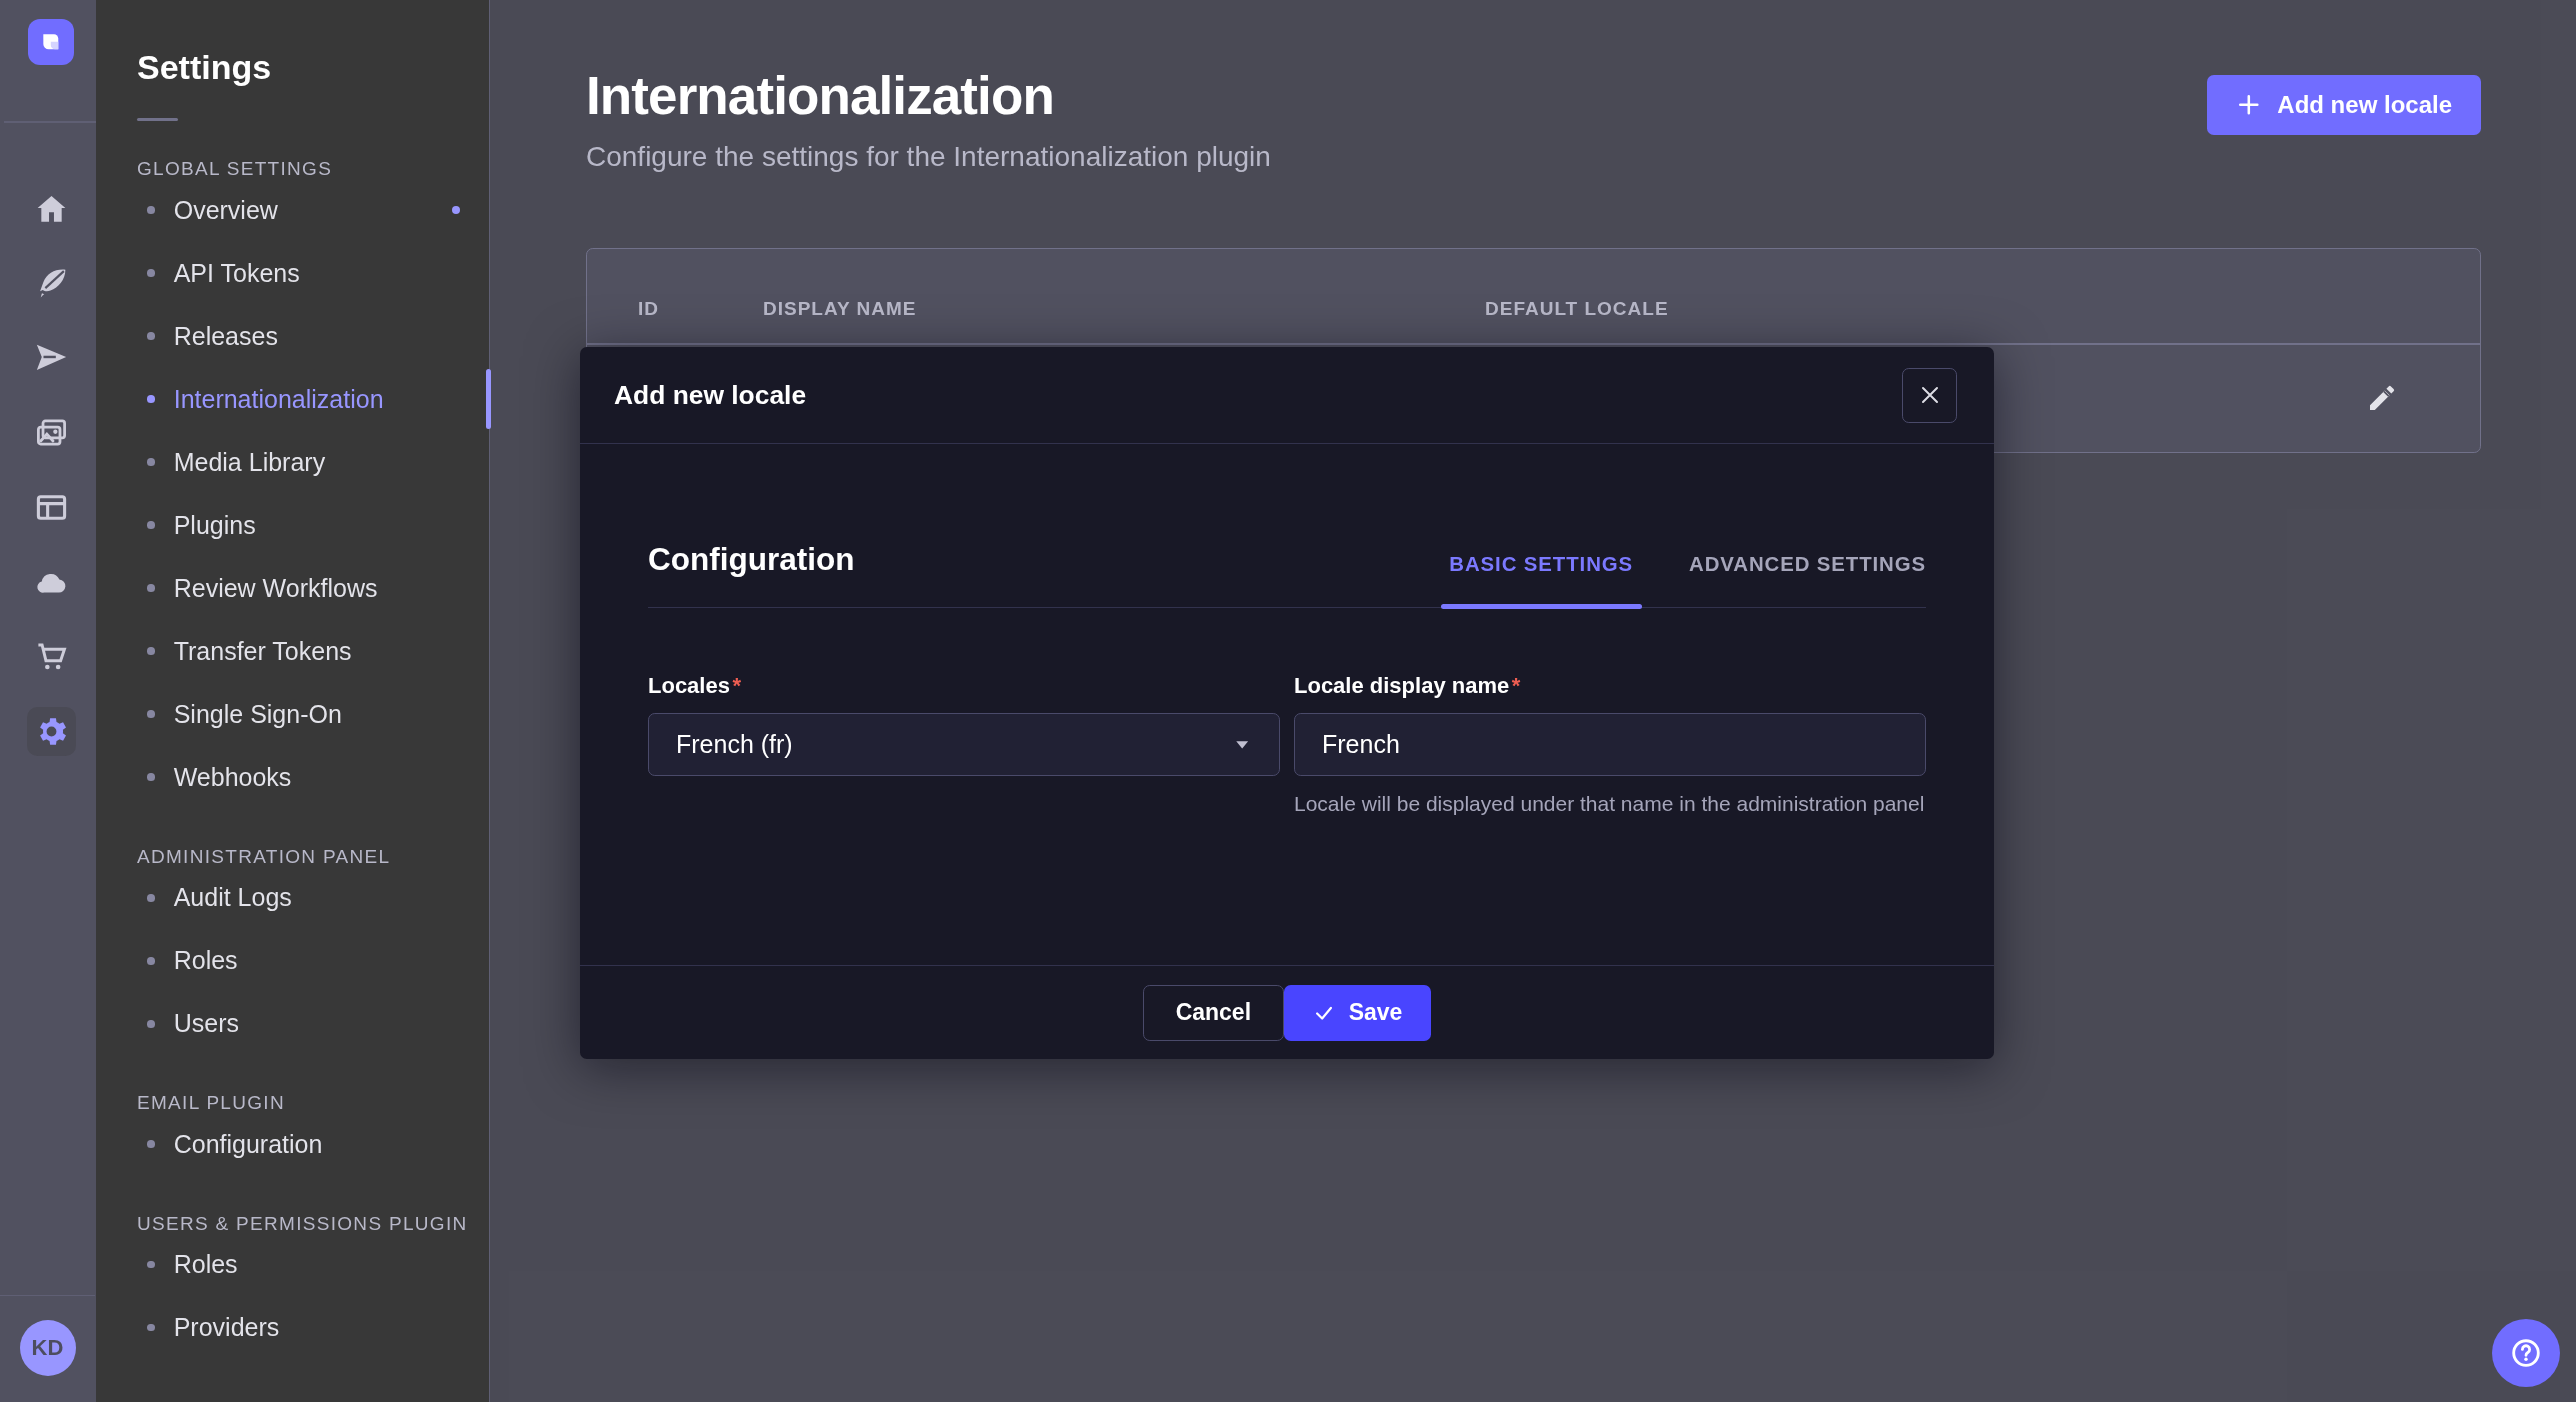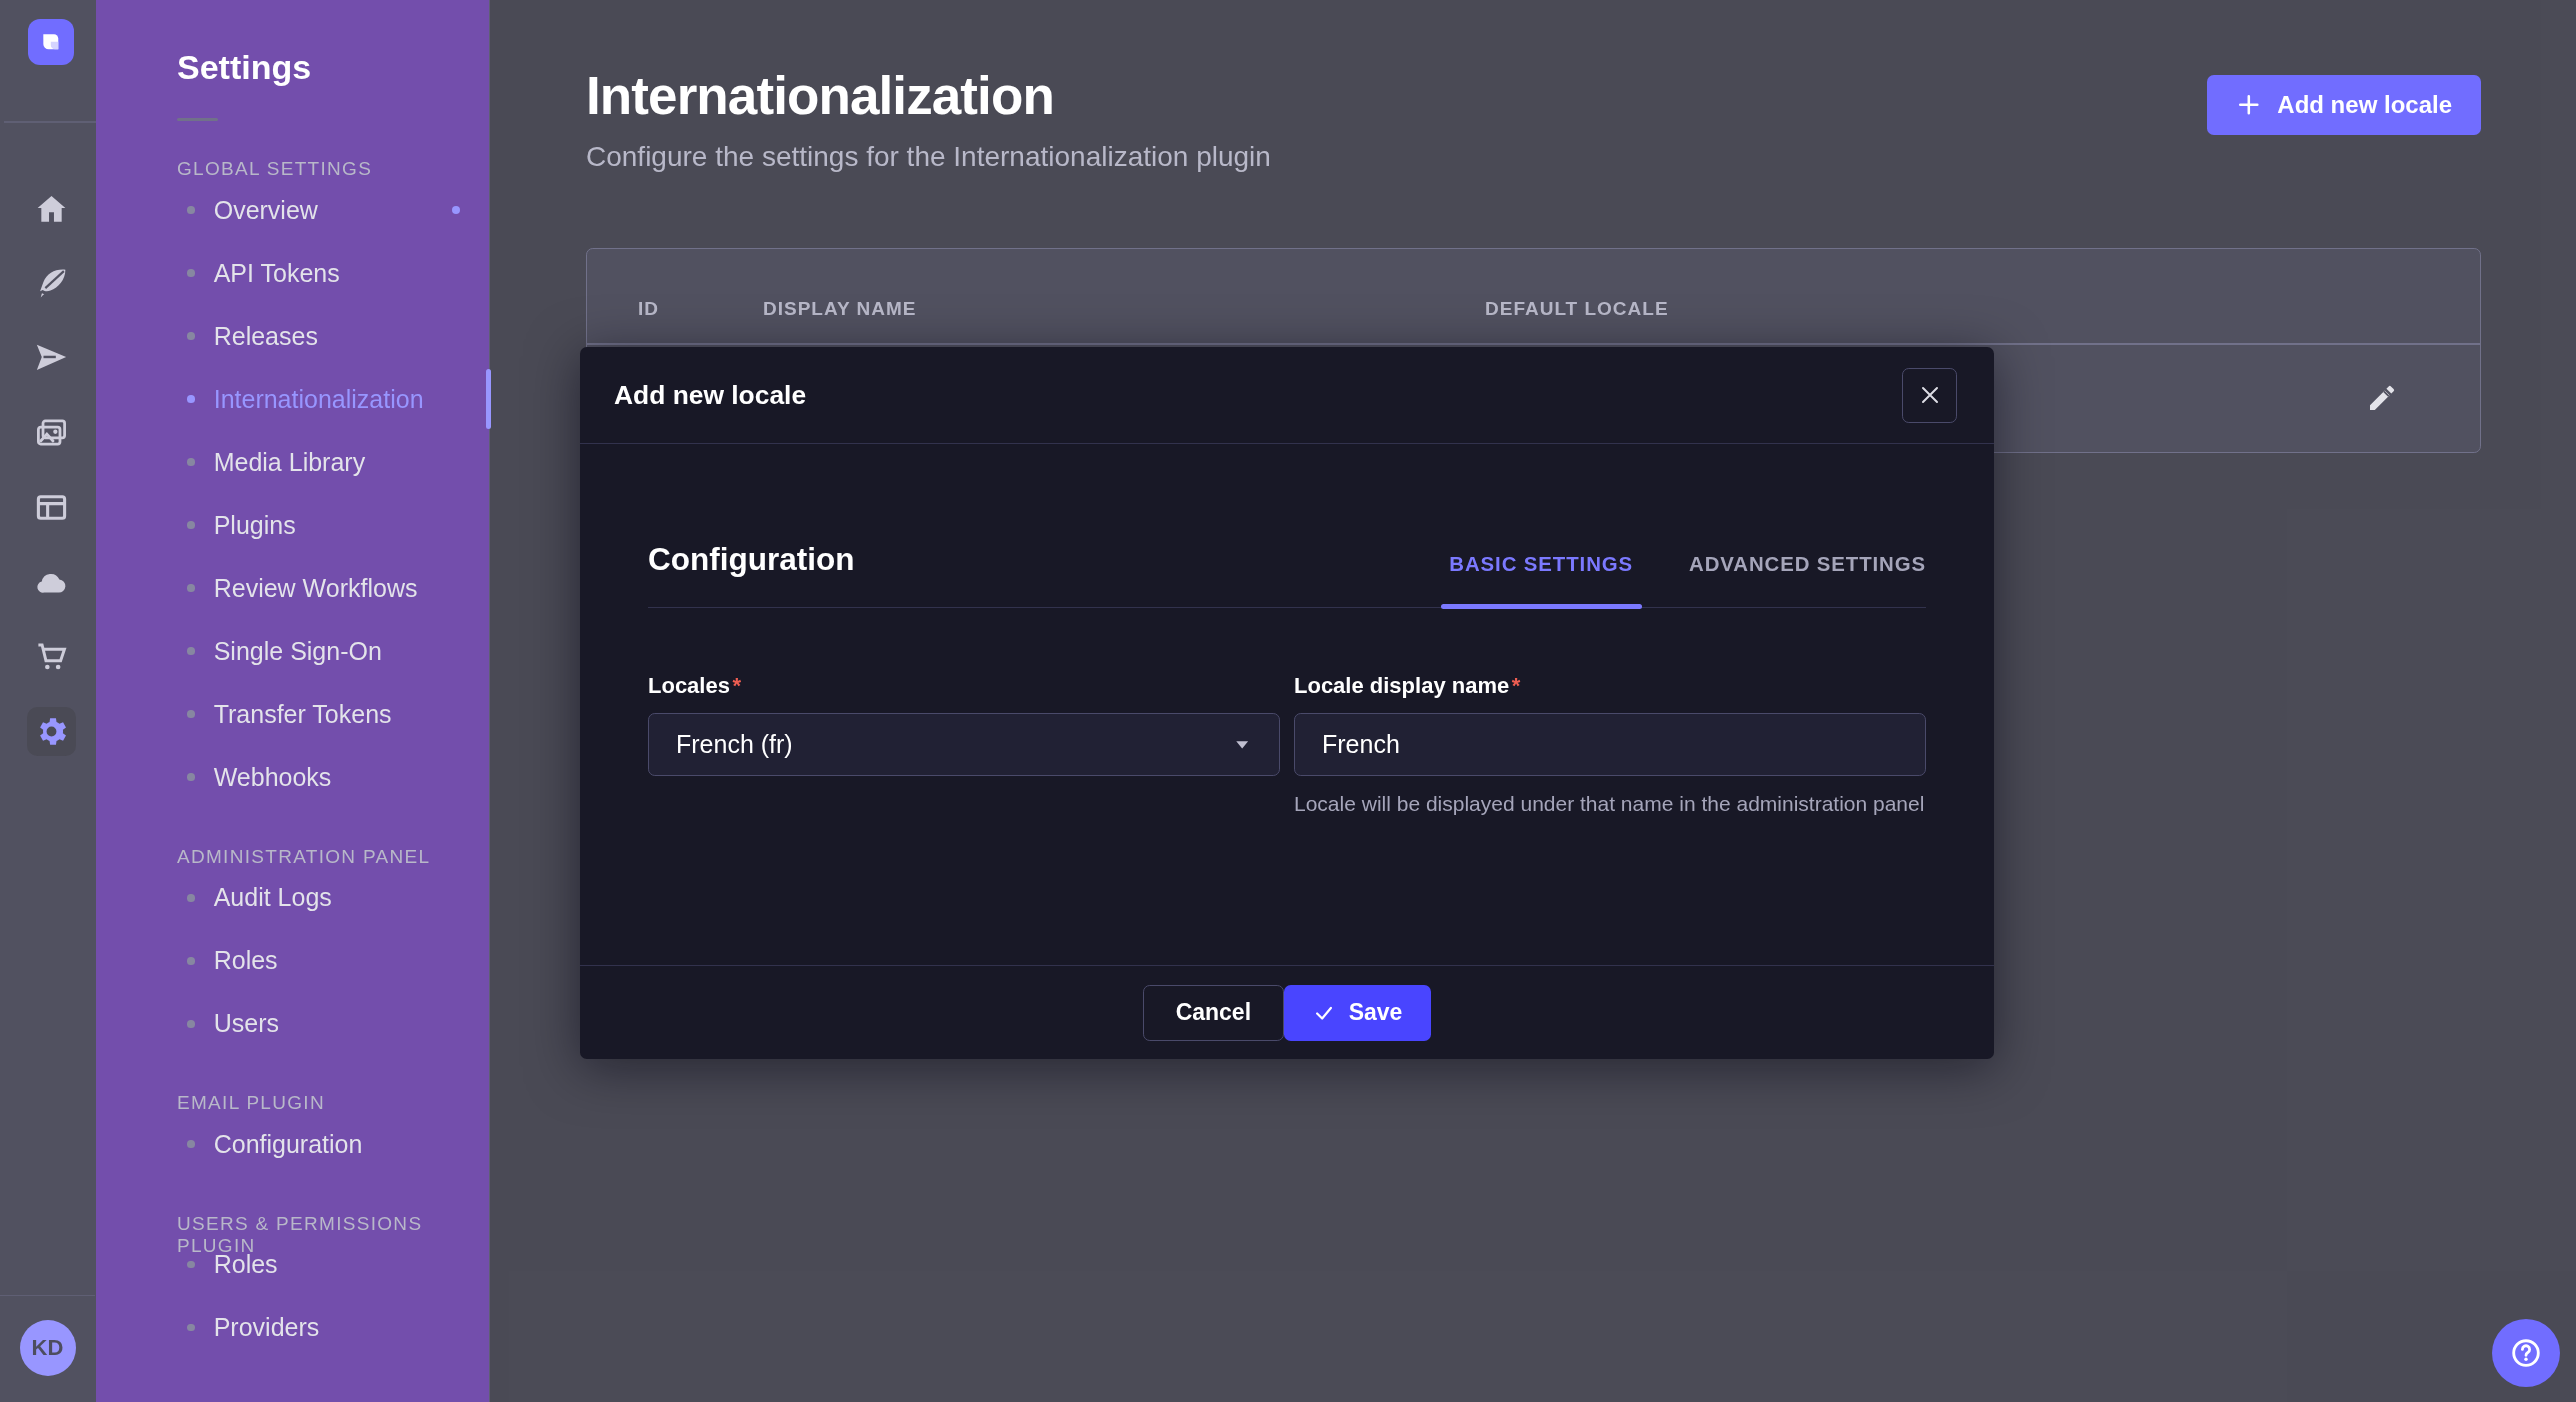--- a/index.html
+++ b/index.html
@@ -35,21 +35,21 @@
   .rail-bottom-divider { width:95px; height:1.7px; background:#32324d; }
   .avatar {
     width:56px; height:56px; border-radius:50%; background:#7b79ff;
     margin:24px auto 25.6px auto; display:flex; align-items:center; justify-content:center;
     color:#1c1c33; font-weight:bold; font-size:22px; cursor:pointer;
   }
 
   
   .sidebar {
     position:absolute; left:96px; top:0; width:394px; height:100%;
-    background:#4c1d95; border-right:1.7px solid #32324d; z-index:10;padding-left:40px;
+    background:#000000; border-right:1.7px solid #32324d; z-index:10;
   }
   .sb-title { margin:48px 0 0 41px; font-size:34px; font-weight:bold; color:#ffffff; }
   .sb-dash { width:41px; height:3.4px; background:#4a4a6a; border-radius:1.7px; margin:31px 0 0 41px; }
   .sb-section { margin-top:37px; }
   .sb-section:first-of-type { margin-top:34px; }
   .sb-section-label {
     margin-left:41px; font-size:19px; font-weight:normal; letter-spacing:1.3px;
     color:#a5a5ba; height:20.4px;
   }
   .sb-item {
@@ -262,25 +262,25 @@
     <div class="sb-item">
       <span class="sb-bullet"></span>
       <span class="sb-item-label">Plugins</span>
     </div>
     <div class="sb-item">
       <span class="sb-bullet"></span>
       <span class="sb-item-label">Review Workflows</span>
     </div>
     <div class="sb-item">
       <span class="sb-bullet"></span>
+      <span class="sb-item-label">Transfer Tokens</span>
+    </div>
+    <div class="sb-item">
+      <span class="sb-bullet"></span>
       <span class="sb-item-label">Single Sign-On</span>
-    </div>
-    <div class="sb-item">
-      <span class="sb-bullet"></span>
-      <span class="sb-item-label">Transfer Tokens</span>
     </div>
     <div class="sb-item">
       <span class="sb-bullet"></span>
       <span class="sb-item-label">Webhooks</span>
     </div>
   </div>
 
   <div class="sb-section">
     <div class="sb-section-label">ADMINISTRATION PANEL</div>
     <div class="sb-item">

